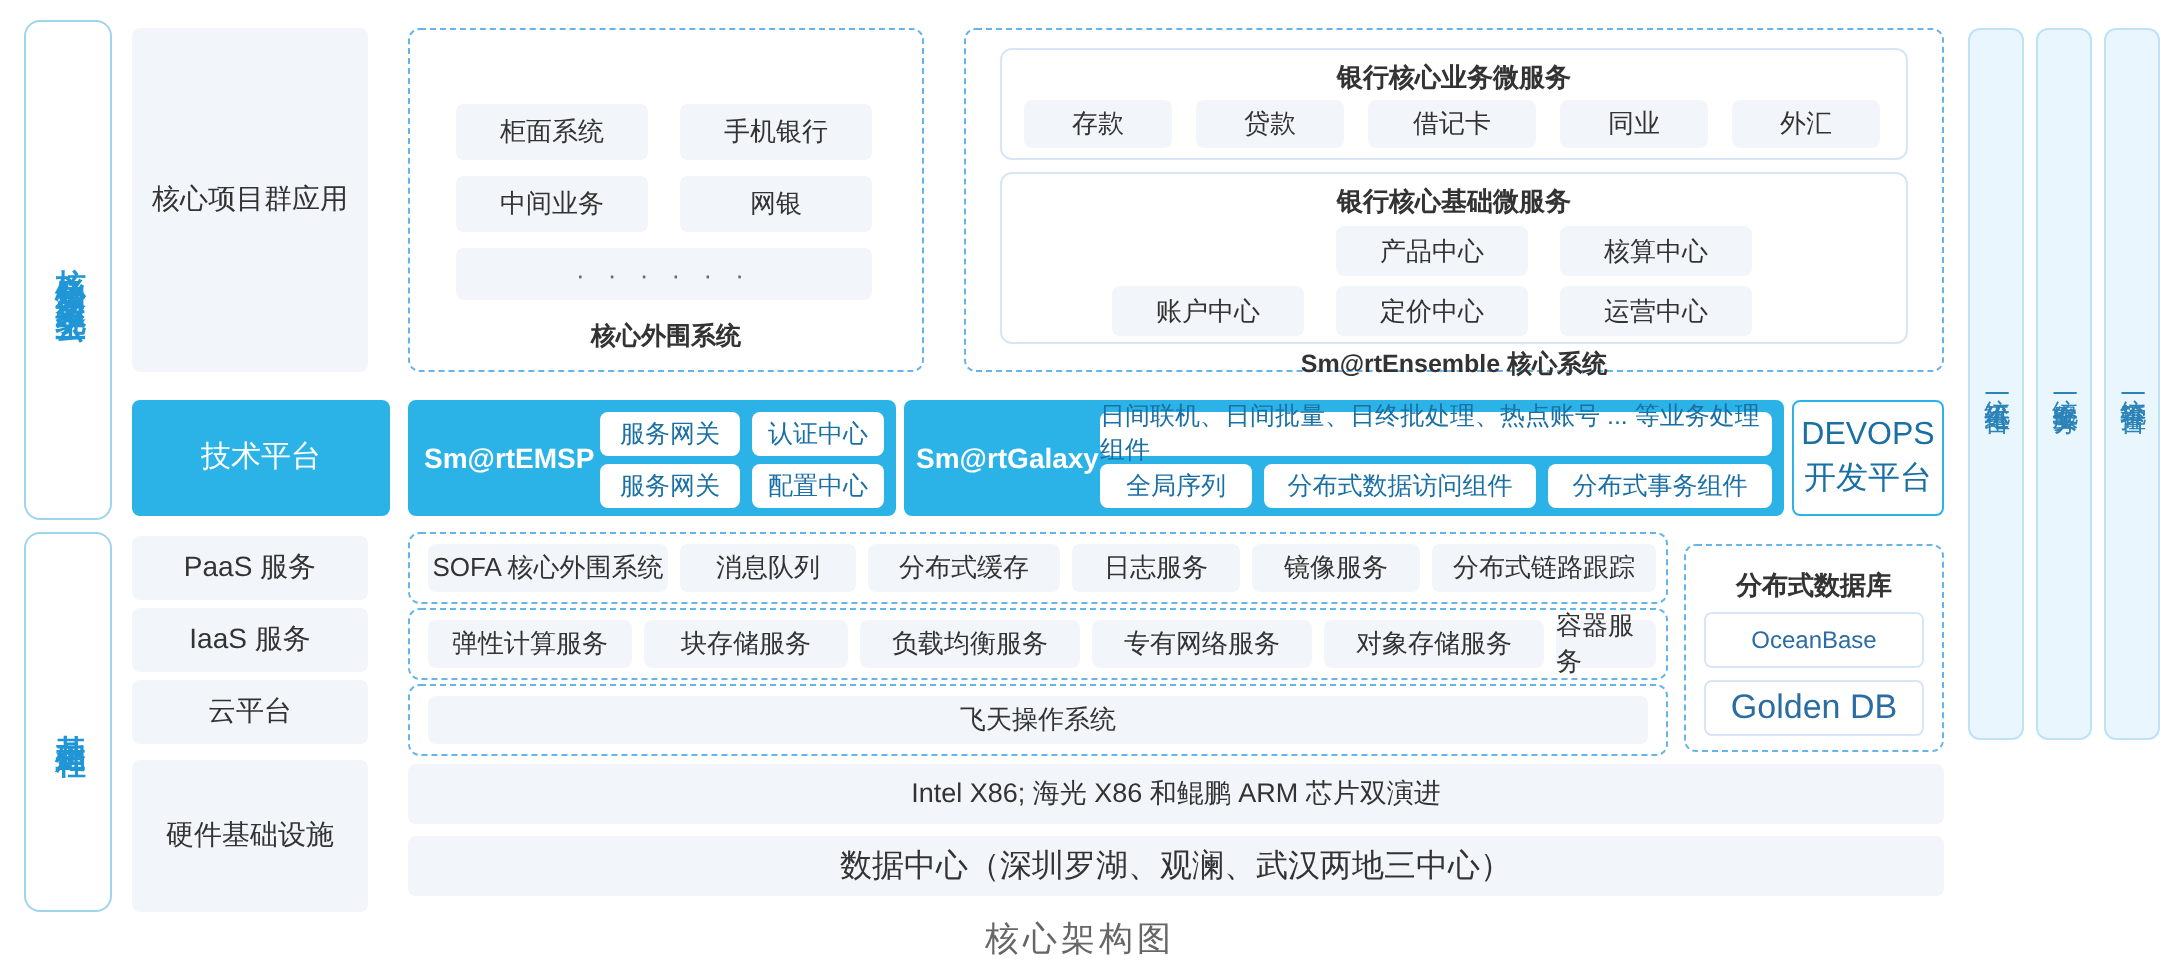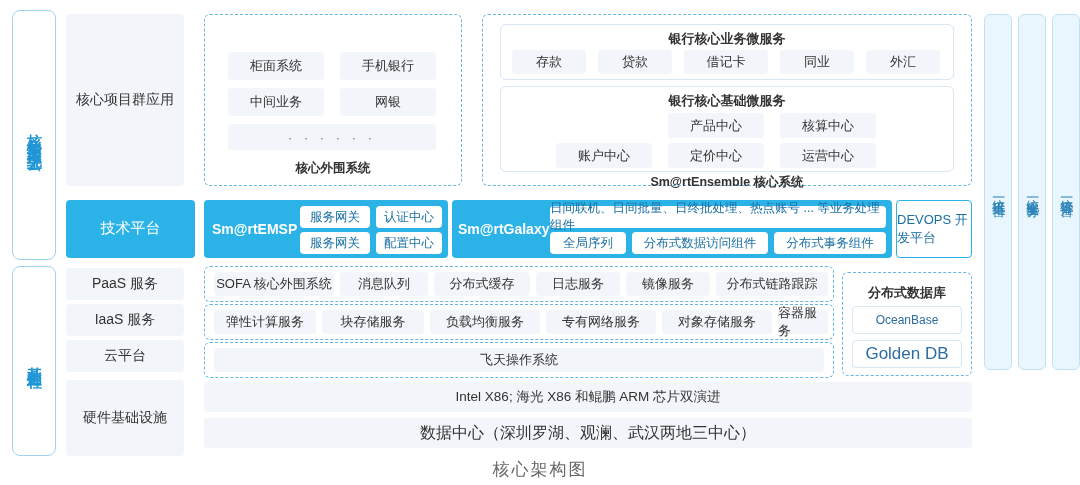--- a/index.html
+++ b/index.html
@@ -291,21 +291,21 @@
   <div class="tech-pill" style="left:550px; top:232px; width:76px; height:22px;">
     <span>全局序列</span>
   </div>
   <div class="tech-pill" style="left:632px; top:232px; width:136px; height:22px;">
     <span>分布式数据访问组件</span>
   </div>
   <div class="tech-pill" style="left:774px; top:232px; width:112px; height:22px;">
     <span>分布式事务组件</span>
   </div>
 
-  <div style="position:absolute; left:896px; top:200px; width:76px; height:58px; background:#ffffff; border:1px solid #2bb3e8; border-radius:4px; display:flex; align-items:center; justify-content:center; font-size:13px; color:#1a6fa3; line-height:1.4; box-sizing:border-box;">
+  <div style="position:absolute; left:896px; top:200px; width:76px; height:58px; background:#ffffff; border:1px solid #2bb3e8; border-radius:4px; display:flex; align-items:center; justify-content:center; text-align:center; font-size:16px; color:#1a6fa3; line-height:1.4; box-sizing:border-box;">
     <span>DEVOPS 开发平台</span>
   </div>
 
   <div class="dashed-box" style="left:204px; top:266px; width:630px; height:36px;"></div>
   <div class="pill" style="position:absolute; left:214px; top:272px; width:120px; height:24px;">
     <span>SOFA 核心外围系统</span>
   </div>
   <div class="pill" style="position:absolute; left:340px; top:272px; width:88px; height:24px;">
     <span>消息队列</span>
   </div>

